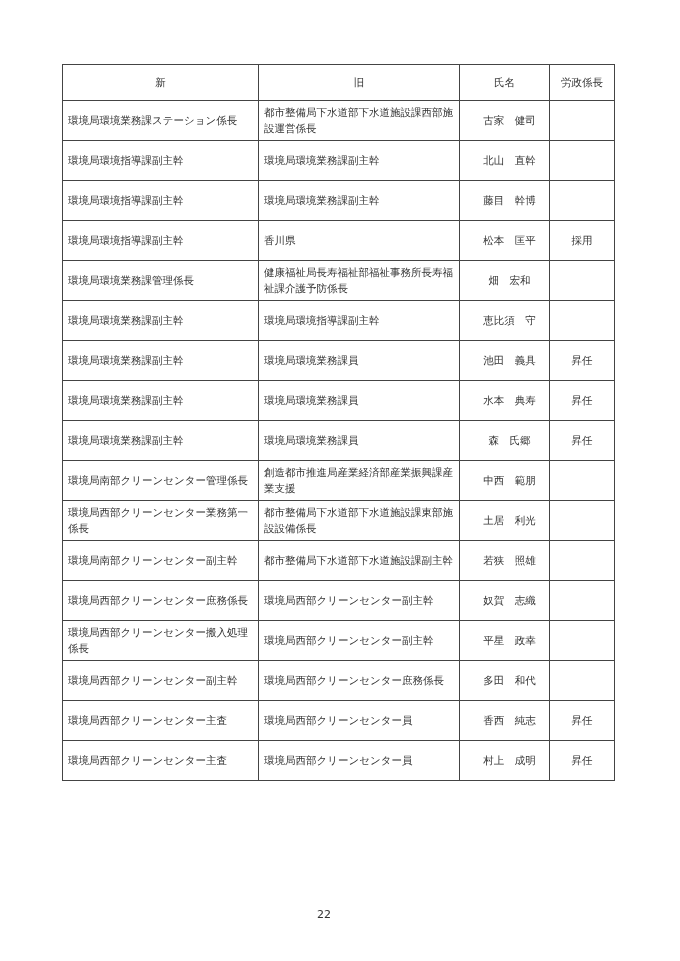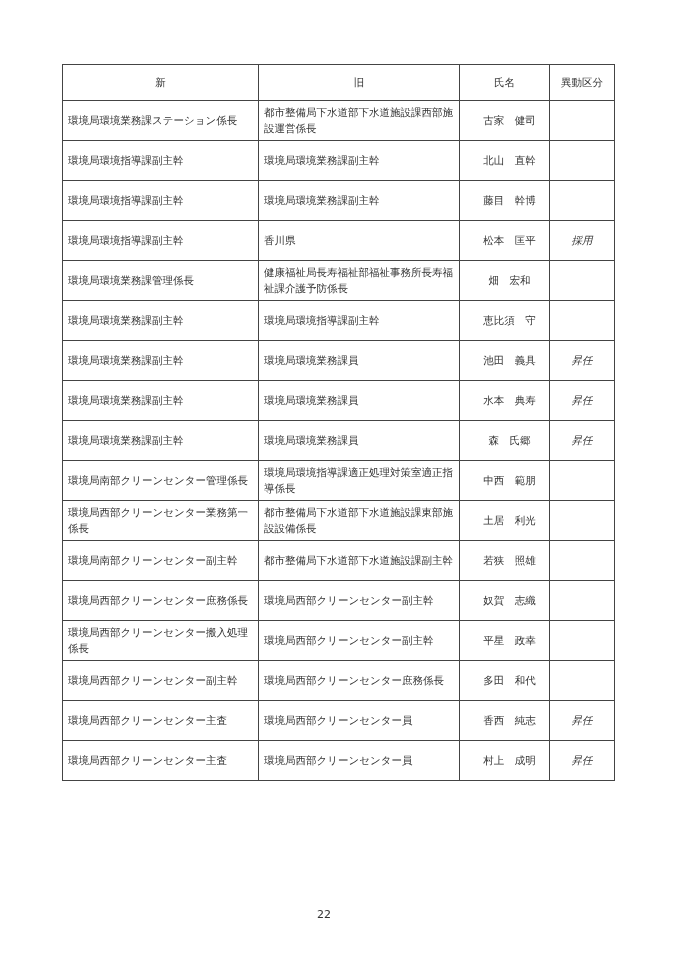--- a/index.html
+++ b/index.html
@@ -45,21 +45,20 @@
     text-align: left;
     padding: 3px 4px 3px 5px;
   }
   td.c-name {
     text-align: center;
     padding: 3px 3px 3px 13px;
   }
   td.c-cat {
     text-align: center;
     padding: 3px 2px;
-    font-style: italic;
   }
   .page-number {
     position: absolute;
     left: 0; top: 908px;
     width: 648px;
     text-align: center;
     font-size: 11px;
     color: #333333;
   }
 </style>
@@ -73,21 +72,21 @@
       <col style="width:196px">
       <col style="width:201px">
       <col style="width:90px">
       <col style="width:65px">
     </colgroup>
     <thead>
       <tr>
         <th>新</th>
         <th>旧</th>
         <th>氏名</th>
-        <th>異動区分</th>
+        <th>労政係長</th>
       </tr>
     </thead>
     <tbody>
         <tr>
           <td class="c-new">環境局環境業務課ステーション係長</td>
           <td class="c-old">都市整備局下水道部下水道施設課西部施設運営係長</td>
           <td class="c-name">古家　健司</td>
           <td class="c-cat"></td>
         </tr>
         <tr>
@@ -133,21 +132,21 @@
           <td class="c-cat">昇任</td>
         </tr>
         <tr>
           <td class="c-new">環境局環境業務課副主幹</td>
           <td class="c-old">環境局環境業務課員</td>
           <td class="c-name">森　氏郷</td>
           <td class="c-cat">昇任</td>
         </tr>
         <tr>
           <td class="c-new">環境局南部クリーンセンター管理係長</td>
-          <td class="c-old">環境局環境指導課適正処理対策室適正指導係長</td>
+          <td class="c-old">創造都市推進局産業経済部産業振興課産業支援</td>
           <td class="c-name">中西　範朋</td>
           <td class="c-cat"></td>
         </tr>
         <tr>
           <td class="c-new">環境局西部クリーンセンター業務第一係長</td>
           <td class="c-old">都市整備局下水道部下水道施設課東部施設設備係長</td>
           <td class="c-name">土居　利光</td>
           <td class="c-cat"></td>
         </tr>
         <tr>

